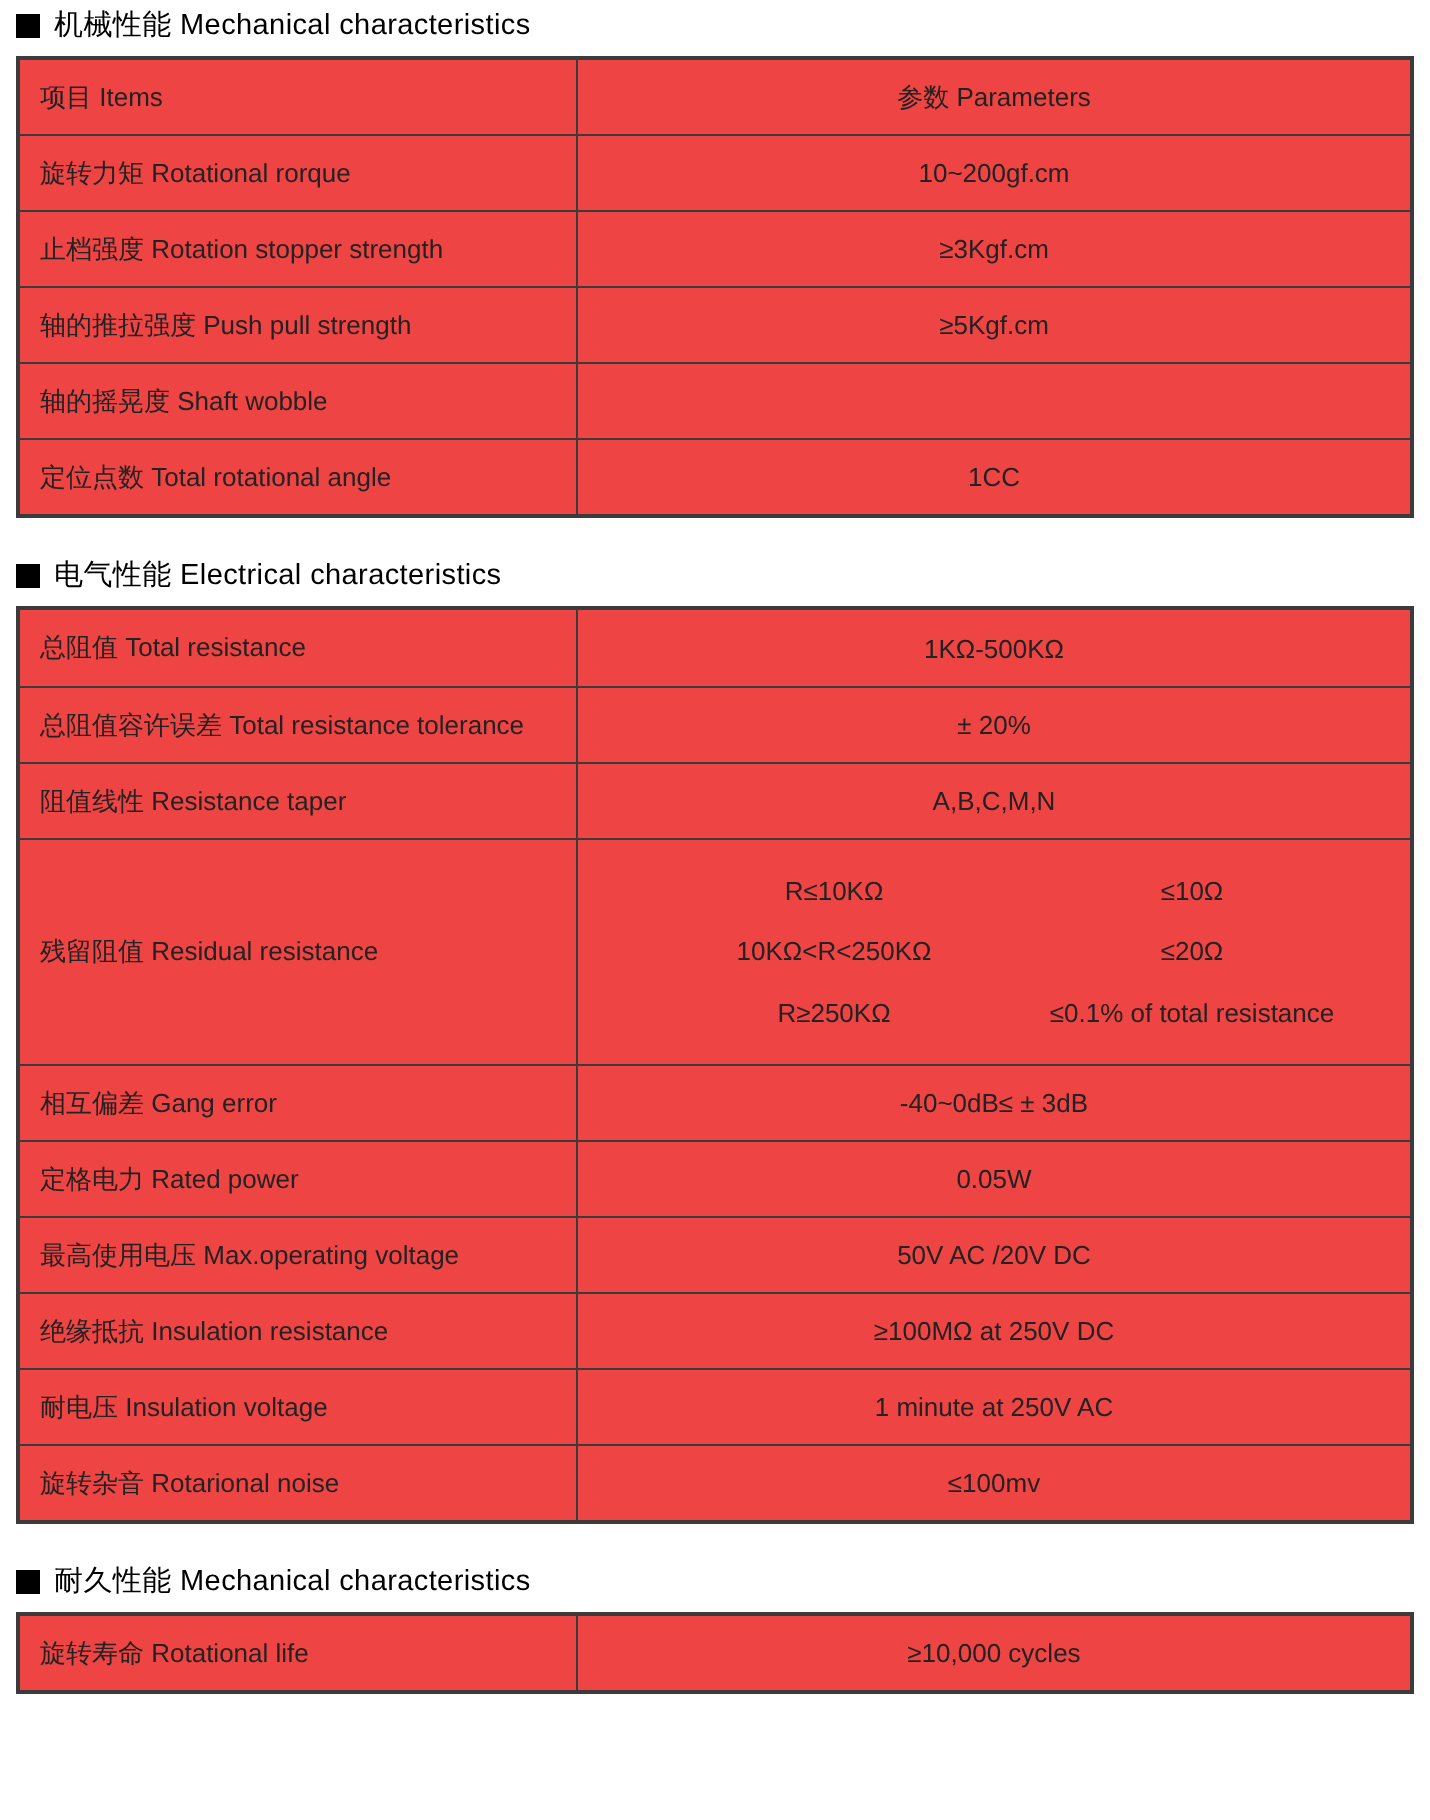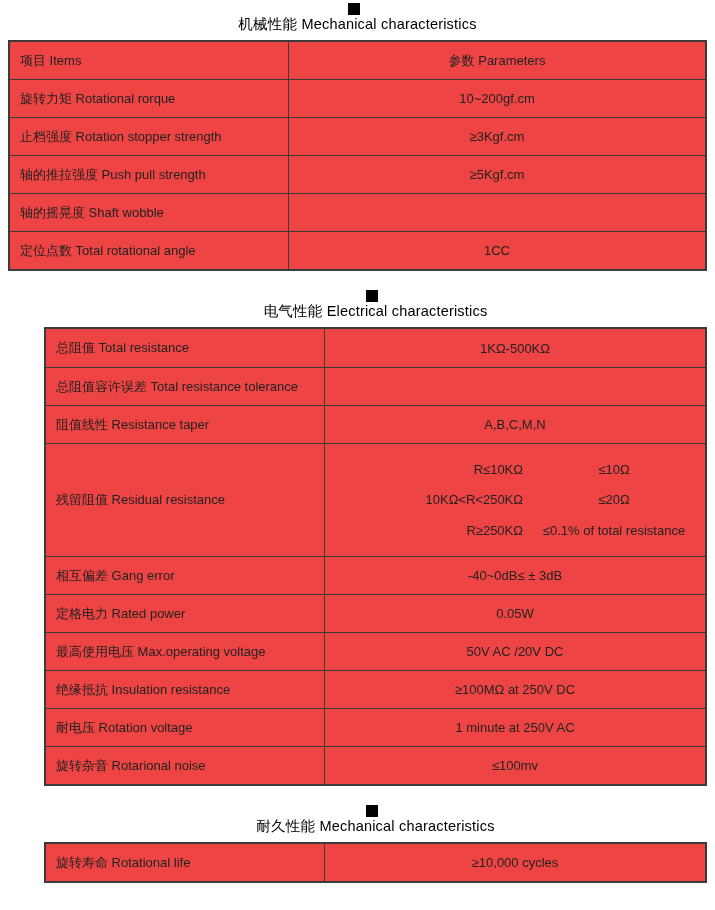--- a/index.html
+++ b/index.html
@@ -5,29 +5,28 @@
   * { margin: 0; padding: 0; box-sizing: border-box; }
   html, body { background: #ffffff; }
   body {
     width: 715px;
     height: 910px;
     font-family: "Liberation Sans", "DejaVu Sans", sans-serif;
     color: #222222;
     padding: 3px 8px 10px 8px;
     overflow: hidden;
   }
-  .section + .section { margin-top: 19px; margin-left: 36px; }
+  .section + .section { margin-top: 19px; }
   .section-title {
     display: flex;
     align-items: center;
     font-size: 14.5px;
     color: #000000;
     margin-bottom: 6px;
     letter-spacing: 0.2px;
-    flex-direction: column;
   }
   .marker {
     display: inline-block;
     width: 12px;
     height: 12px;
     background: #000000;
     margin-right: 7px;
     flex: 0 0 auto;
   }
   .spec-table {
@@ -68,21 +67,21 @@
     padding: 10px 0;
   }
   .subrow {
     display: flex;
     align-items: center;
   }
   .sub-cond {
     margin-left: 58px;
     width: 140px;
     flex: 0 0 140px;
-    text-align: right;
+    text-align: center;
     white-space: nowrap;
   }
   .sub-val {
     flex: 1;
     text-align: center;
     white-space: nowrap;
   }
 </style>
 </head>
 <body>
@@ -124,20 +123,21 @@
     <span class="marker"></span>
     <span>电气性能 Electrical characteristics</span>
   </div>
   <div class="spec-table">
     <div class="row">
       <div class="item-cell">总阻值 Total resistance</div>
       <div class="value-cell">1KΩ-500KΩ</div>
     </div>
     <div class="row">
       <div class="item-cell">总阻值容许误差 Total resistance tolerance</div>
+      <div class="value-cell">± 20%</div>
     </div>
     <div class="row">
       <div class="item-cell">阻值线性 Resistance taper</div>
       <div class="value-cell">A,B,C,M,N</div>
     </div>
     <div class="row tall">
       <div class="item-cell">残留阻值 Residual resistance</div>
       <div class="value-cell sub-list">
         <div class="subrow">
           <span class="sub-cond">R≤10KΩ</span>
@@ -163,21 +163,21 @@
     </div>
     <div class="row">
       <div class="item-cell">最高使用电压 Max.operating voltage</div>
       <div class="value-cell">50V AC /20V DC</div>
     </div>
     <div class="row">
       <div class="item-cell">绝缘抵抗 Insulation resistance</div>
       <div class="value-cell">≥100MΩ at 250V DC</div>
     </div>
     <div class="row">
-      <div class="item-cell">耐电压 Rotation voltage</div>
+      <div class="item-cell">耐电压 Insulation voltage</div>
       <div class="value-cell">1 minute at 250V AC</div>
     </div>
     <div class="row">
       <div class="item-cell">旋转杂音 Rotarional noise</div>
       <div class="value-cell">≤100mv</div>
     </div>
   </div>
 </div>
 
 <div class="section">

